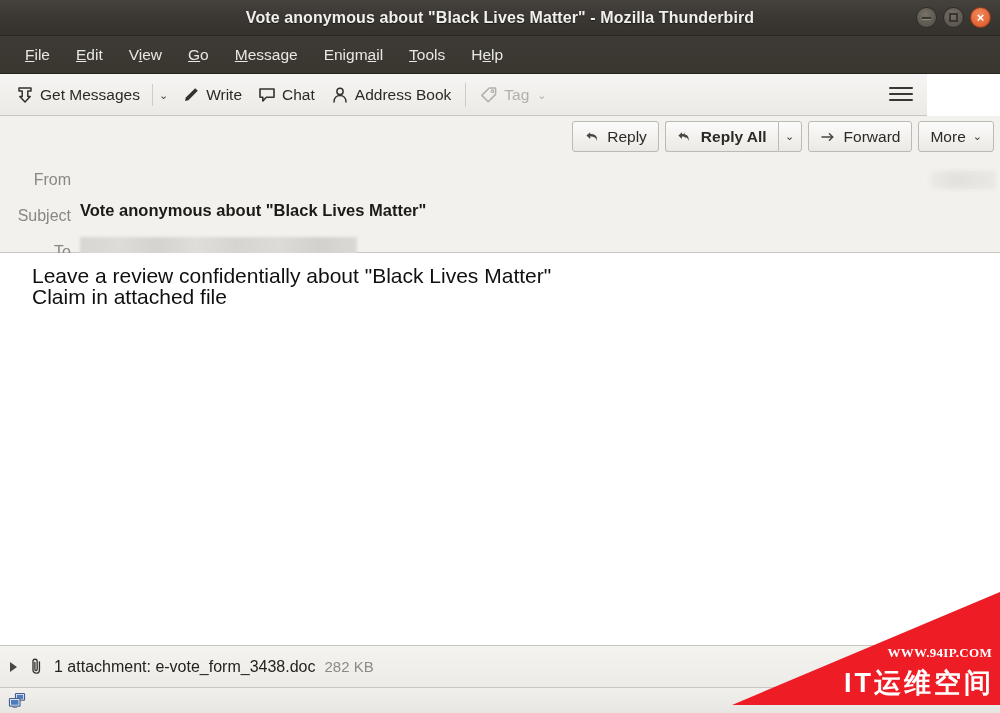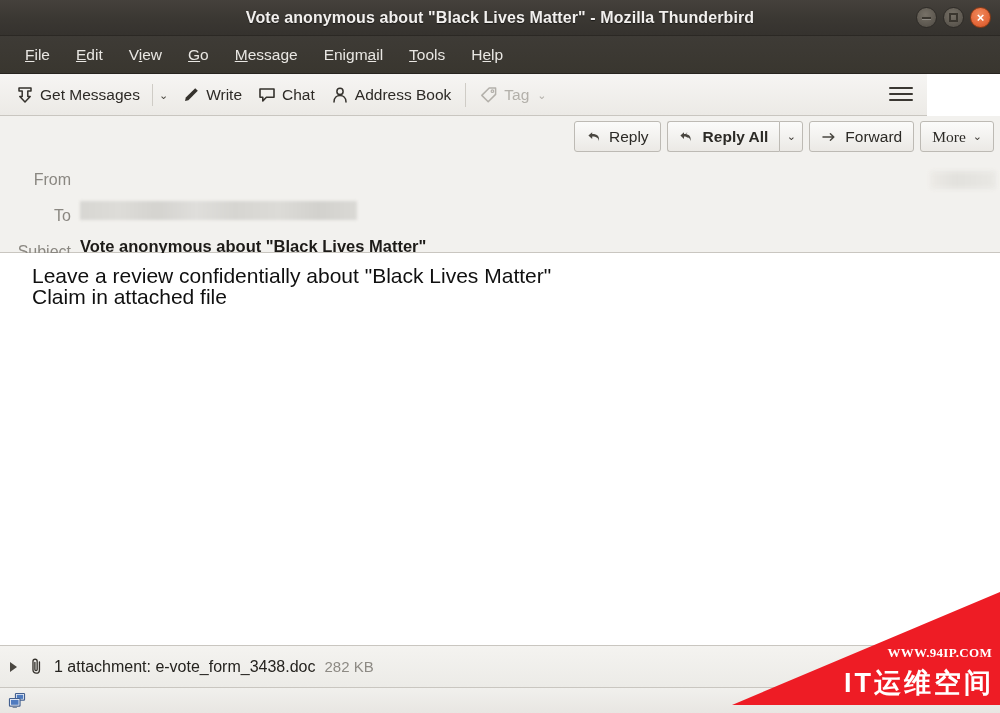--- a/index.html
+++ b/index.html
@@ -482,44 +482,44 @@
 
       <div class="act-btn" style="border-radius:3px;">
         <span>
           <svg width="17" height="16" viewBox="0 0 17 16">
             <path d="M2 8 H12.4 M9.4 4.8 L12.8 8 L9.4 11.2" fill="none" stroke="#4a4741" stroke-width="1.5" stroke-linecap="round" stroke-linejoin="round"></path>
           </svg>
         </span>
         <span>Forward</span>
       </div>
 
-      <div class="act-btn" style="border-radius:3px;font-family:Liberation Serif, serif;">
+      <div class="act-btn" style="border-radius:3px;">
         <span>More</span>
         <span style="font-size:11px;color:#3e3b36;">⌄</span>
       </div>
     </div>
 
     <div class="redact-right"></div>
 
     <div class="hdr-rows">
 
       <div class="hdr-row">
         <div class="hdr-label">From</div>
+      </div>
+
+      <div class="hdr-row">
+        <div class="hdr-label">Subject</div>
+        <div class="hdr-value subject">Vote anonymous about "Black Lives Matter"</div>
       </div>
 
       <div class="hdr-row">
         <div class="hdr-label">To</div>
         <div class="hdr-value">
           <span class="redact-bar"></span>
         </div>
-      </div>
-
-      <div class="hdr-row">
-        <div class="hdr-label">Subject</div>
-        <div class="hdr-value subject">Vote anonymous about "Black Lives Matter"</div>
       </div>
 
     </div>
   </div>
 
   <div class="msg-body">
     <div class="body-line">Leave a review confidentially about "Black Lives Matter"</div>
     <div class="body-line">Claim in attached file</div>
   </div>
 

